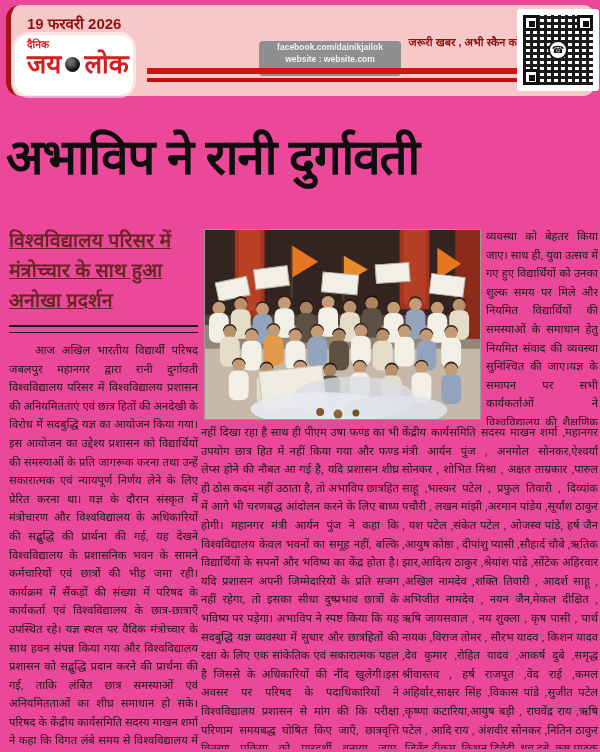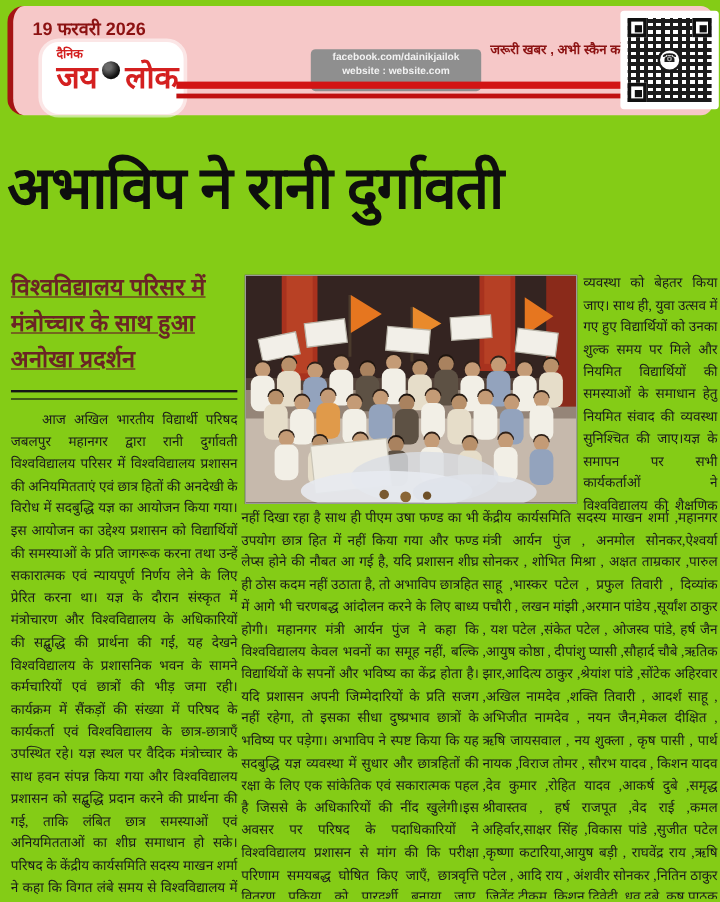--- a/index.html
+++ b/index.html
@@ -1,29 +1,29 @@
 <!DOCTYPE html>
 <html lang="hi"><head>
 <meta charset="utf-8">
 <style>
   html,body{margin:0;padding:0;background:#e8e8e4;}
-  .page{position:relative;width:600px;height:752px;background:#84cc16;overflow:hidden;
+  .page{position:relative;width:600px;height:752px;background:#ec4899;overflow:hidden;
         font-family:"Liberation Serif","DejaVu Serif",serif;color:#1c1c1c;}
 
   
   .masthead{position:absolute;left:6px;top:5px;width:583px;height:91px;
             background:#f6c8c8;border-left:5px solid #a51414;
             border-radius:14px 10px 10px 14px;}
   .date{position:absolute;left:16px;top:8px;font-size:15px;font-weight:700;color:#8c1212;
         font-family:"Liberation Sans","DejaVu Sans",sans-serif;}
-  .logo-box{position:absolute;left:24px;top:30px;width:118px;height:60px;background:#fff;
+  .logo-box{position:absolute;left:4px;top:30px;width:118px;height:60px;background:#fff;
             border-radius:14px;box-shadow:0 0 0 3px rgba(255,255,255,.55);padding:2px 0 0 12px;box-sizing:border-box;}
   .logo-daily{font-size:10.5px;font-weight:700;color:#d42020;
               font-family:"Liberation Sans","DejaVu Sans",sans-serif;}
-  .logo-row{display:flex;align-items:flex-start;gap:4px;margin-top:0px;}
+  .logo-row{display:flex;align-items:center;gap:4px;margin-top:0px;}
   .logo-word{font-size:26px;line-height:26px;font-weight:900;color:#d42020;
              font-family:"Liberation Sans","DejaVu Sans",sans-serif;}
   .logo-globe{width:15px;height:15px;border-radius:50%;flex:0 0 auto;
               background:radial-gradient(circle at 35% 32%,#6a6a6a 0 18%,#111 65%);}
   .contact-box{position:absolute;left:248px;top:36px;width:142px;height:35px;background:#8f8f8f;
                border-radius:4px;color:#f2f2f2;text-align:center;
                font:700 8.5px/12px "Liberation Sans","DejaVu Sans",sans-serif;
                display:flex;flex-direction:column;justify-content:flex-start;}
   .promo{position:absolute;left:394px;top:29px;width:120px;text-align:center;color:#8c1212;
          font:700 11px/16px "Liberation Sans","DejaVu Sans",sans-serif;}

